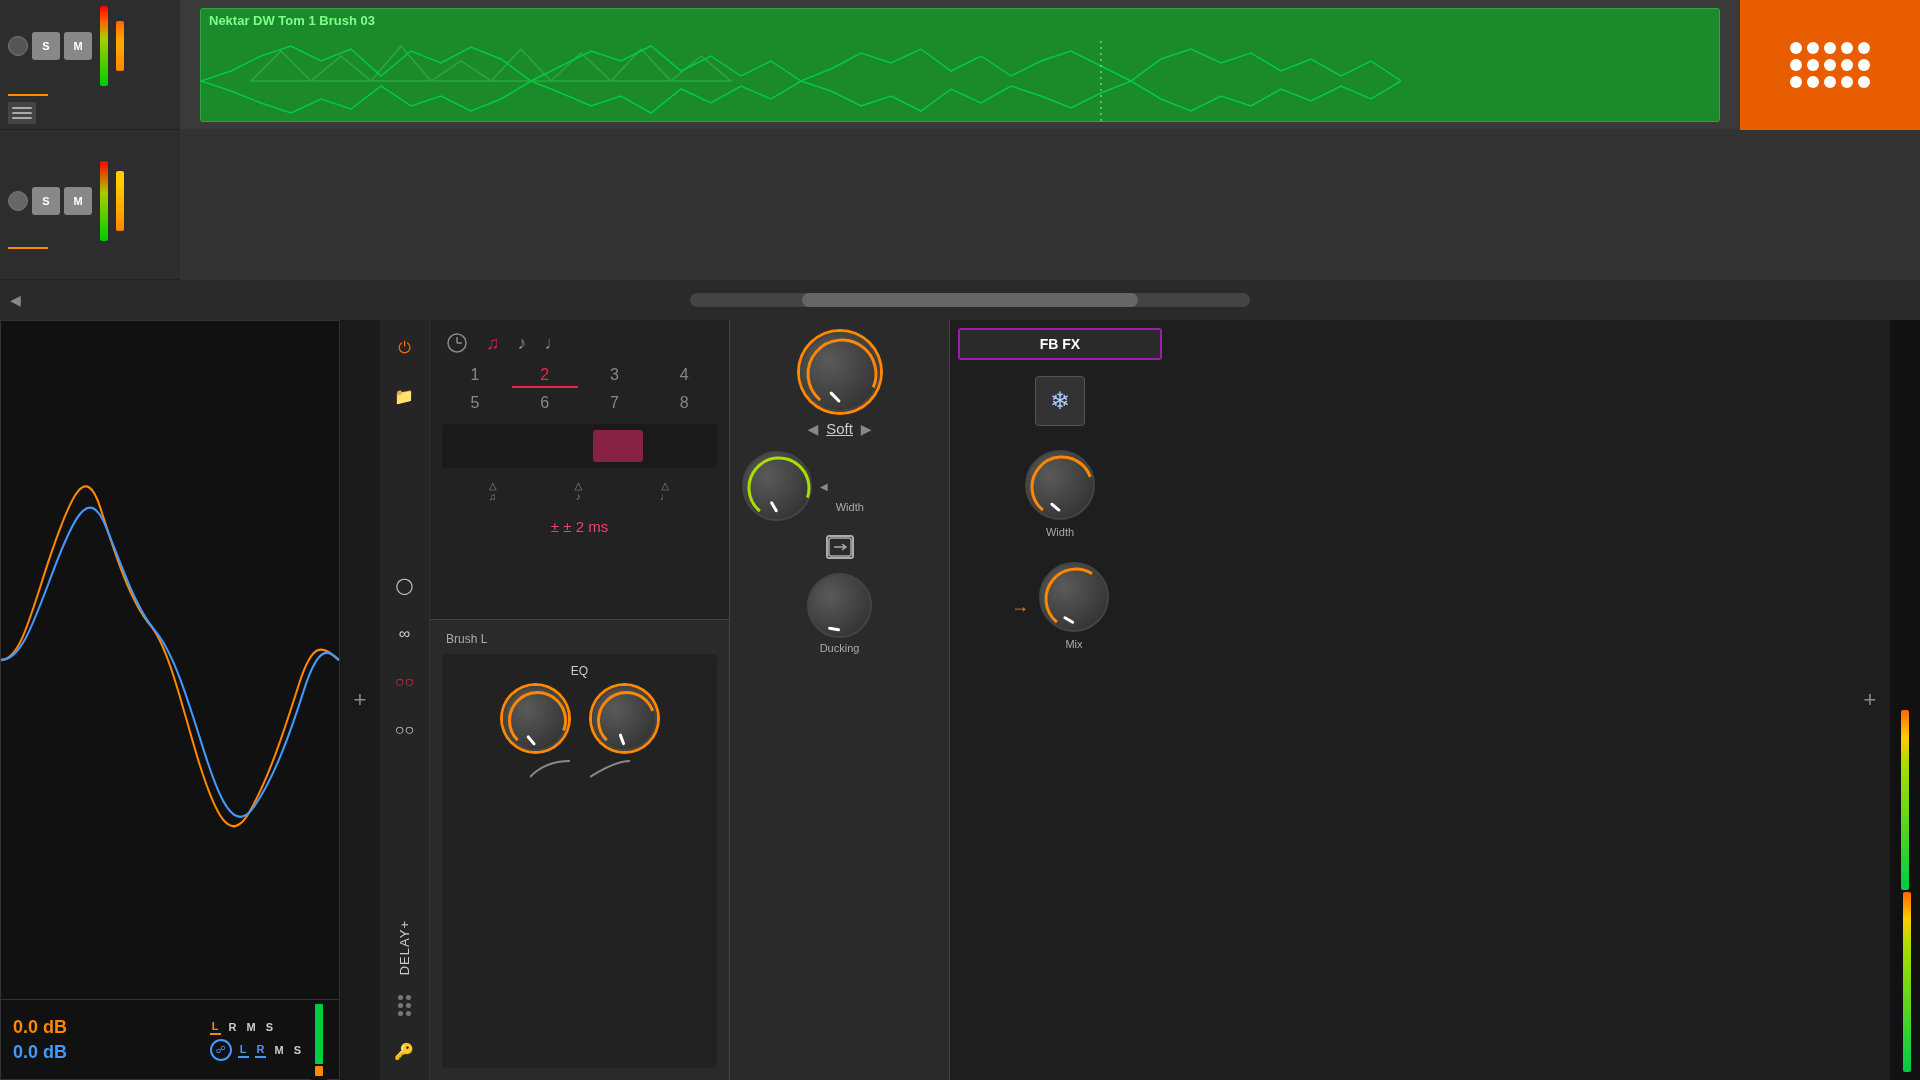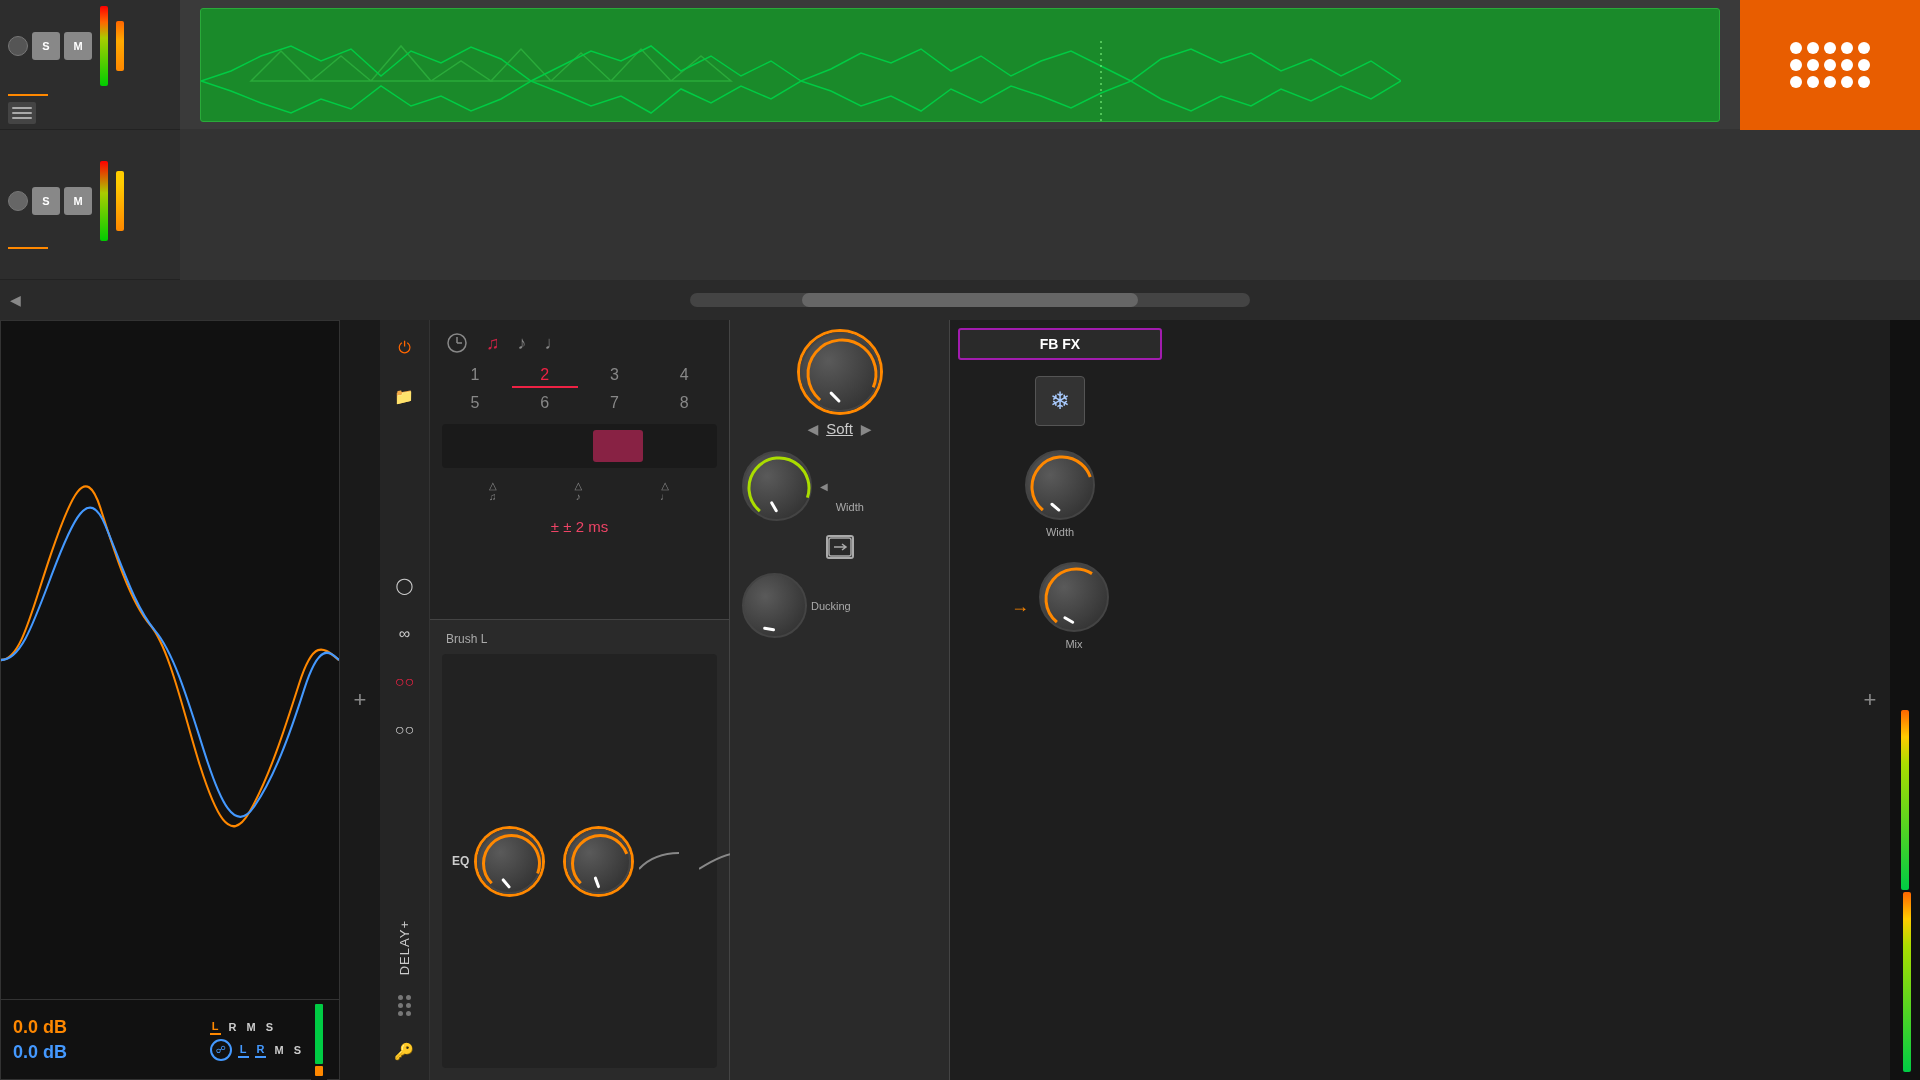--- a/index.html
+++ b/index.html
@@ -457,23 +457,23 @@
       font-size: 12px;
       padding-left: 4px;
     }
 
     .eq-section {
       background: #222;
       flex: 1;
       border-radius: 4px;
       padding: 10px;
       display: flex;
+      flex-direction: column;
       align-items: center;
       gap: 8px;
-      font-weight: bold;
     }
 
     .eq-label {
       color: #ccc;
       font-size: 12px;
     }
 
     .eq-knobs-row {
       display: flex;
       gap: 24px;
@@ -641,20 +641,21 @@
           <div class="track-meter-v" style="background:linear-gradient(to top,#ff8800 0%,#ffcc00 80%);height:60px;"></div>
         </div>
         <div style="height:2px;background:#ff8800;width:40px;"></div>
       </div>
     </div>
   </div>
 
   <div class="arrangement-area">
     <div class="track-clip-row">
       <div class="clip-green">
+        <div class="clip-title">Nektar DW Tom 1 Brush 03</div>
         <svg class="waveform-svg" viewBox="0 0 1200 80" preserveAspectRatio="none">
 
           <polygon points="50,40 80,10 110,40 140,15 170,40 200,5 230,40 260,20 290,40" fill="none" stroke="#2aaa3a" stroke-width="1.5"></polygon>
           <polygon points="290,40 320,8 350,40 380,12 410,40 440,8 470,40 500,15 530,40" fill="none" stroke="#2aaa3a" stroke-width="1.5"></polygon>
 
           <path d="M0,40 L30,30 L60,15 L90,5 L120,20 L150,8 L180,35 L210,10 L240,22 L270,6 L300,18 L330,40 L360,25 L390,10 L420,20 L450,5 L480,30 L510,15 L540,35 L570,20 L600,40 L630,28 L660,12 L690,22 L720,8 L750,30 L780,15 L810,35 L840,20 L870,10 L900,25 L930,40 L960,18 L990,8 L1020,22 L1050,12 L1080,30 L1110,18 L1140,35 L1170,20 L1200,40" fill="none" stroke="#00cc44" stroke-width="1.5"></path>
           <path d="M0,40 L30,50 L60,62 L90,72 L120,58 L150,68 L180,45 L210,65 L240,55 L270,70 L300,58 L330,40 L360,52 L390,65 L420,55 L450,72 L480,48 L510,62 L540,45 L570,58 L600,40 L630,50 L660,65 L690,55 L720,70 L750,48 L780,62 L810,45 L840,55 L870,67 L900,52 L930,40 L960,58 L990,70 L1020,55 L1050,65 L1080,48 L1110,60 L1140,45 L1170,58 L1200,40" fill="none" stroke="#00cc44" stroke-width="1.5"></path>
 
           <line x1="900" y1="0" x2="900" y2="80" stroke="#88ff88" stroke-width="1" stroke-dasharray="2,4"></line>
         </svg>
@@ -879,21 +880,21 @@
 
       <div style="display:flex;justify-content:center;">
         <div class="feedback-icon">
           <svg width="24" height="20" viewBox="0 0 24 20">
             <rect x="1" y="1" width="22" height="18" rx="2" fill="none" stroke="#aaa" stroke-width="1.5"></rect>
             <path d="M6,10 L18,10 M14,7 L18,10 L14,13" fill="none" stroke="#aaa" stroke-width="1.5"></path>
           </svg>
         </div>
       </div>
 
-      <div style="display:flex;align-items:center;gap:4px;">
+      <div style="display:flex;flex-direction:column;align-items:center;gap:4px;">
         <div class="knob knob-medium" style="position:relative;">
           <div style="position:absolute;bottom:6px;left:50%;width:3px;height:12px;background:#fff;border-radius:2px;transform:translateX(-50%) rotate(-80deg);transform-origin:bottom center;"></div>
         </div>
         <span class="knob-label">Ducking</span>
       </div>
     </div>
 
     <div class="fb-fx-section">
       <div class="fb-fx-header">FB FX</div>
 

